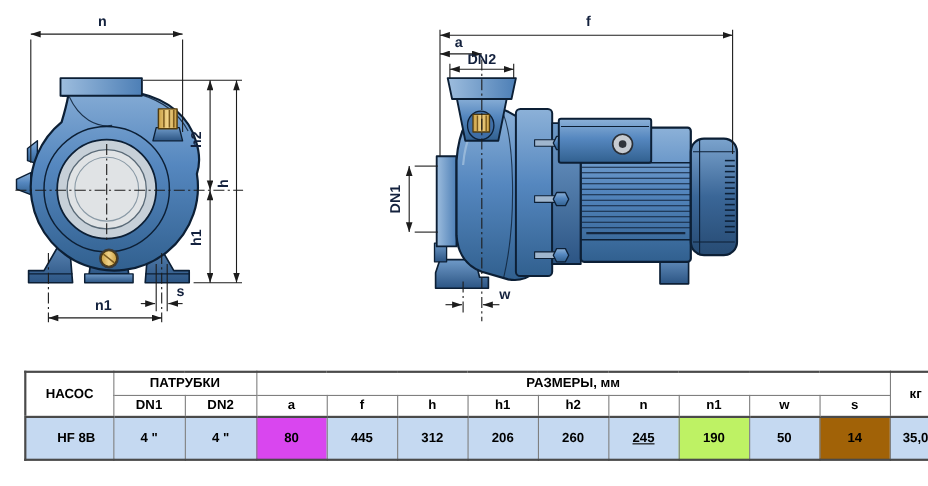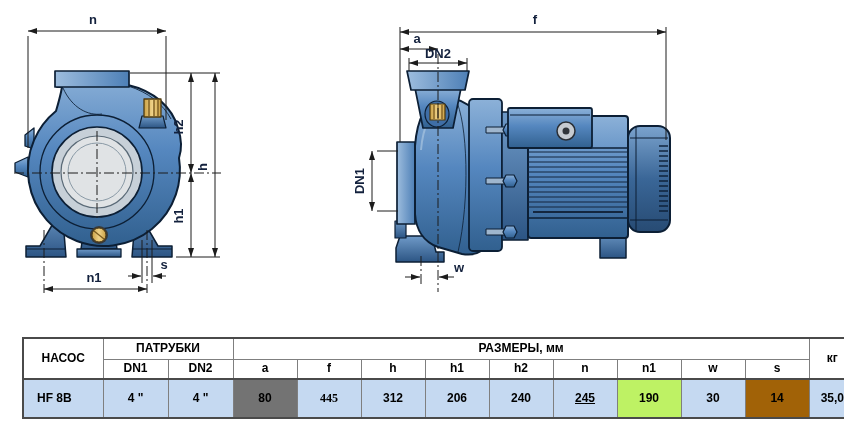--- a/index.html
+++ b/index.html
@@ -12,21 +12,21 @@
              font-family:"Liberation Sans",sans-serif;}
   table.spec th, table.spec td{
       border:1px solid #7f7f7f;
       font-size:12px;font-weight:bold;color:#000;
       text-align:center;vertical-align:middle;padding:0;
       background:#ffffff;line-height:1.1;}
   table.spec{border:2px solid #4a4a4a;}
   table.spec thead tr.r1 th{height:20px;}
   table.spec thead tr.r2 th{height:18px;}
   table.spec tbody td{height:37px;border-top:2px solid #4a4a4a;}
-  table.spec tbody td.pump-name{text-align:left;padding-left:13px;}
+  table.spec tbody td.pump-name{text-align:left;padding-left:28px;}
   
   text.dim{font-family:"Liberation Sans",sans-serif;font-size:13px;font-weight:bold;fill:#13213d;}
 </style>
 </head>
 <body>
 
 <div id="stage">
 
 <svg id="drawing-svg" width="844" height="330" viewBox="0 0 844 330">
   <defs>
@@ -296,28 +296,28 @@
         <th>n1</th>
         <th>w</th>
         <th>s</th>
       </tr>
     </thead>
     <tbody>
       <tr style="background:#C5D9F1;">
         <td class="pump-name" style="background:#C5D9F1;">HF 8B</td>
         <td style="background:#C5D9F1;">4 "</td>
         <td style="background:#C5D9F1;">4 "</td>
-        <td style="background:#737373;">80</td>
-        <td style="background:#C5D9F1;font-family:Liberation Serif, serif;">445</td>
+        <td style="background:#d946ef;">80</td>
+        <td style="background:#C5D9F1;">445</td>
         <td style="background:#C5D9F1;">312</td>
         <td style="background:#C5D9F1;">206</td>
-        <td style="background:#C5D9F1;">240</td>
+        <td style="background:#C5D9F1;">260</td>
         <td style="background:#C5D9F1;text-decoration:underline;">245</td>
         <td style="background:#bef264;">190</td>
-        <td style="background:#C5D9F1;">30</td>
+        <td style="background:#C5D9F1;">50</td>
         <td style="background:#a16207;">14</td>
         <td style="background:#C5D9F1;margin-left:44px;">35,0</td>
       </tr>
     </tbody>
   </table>
 </div>
 
 </div>
 
 </body></html>

